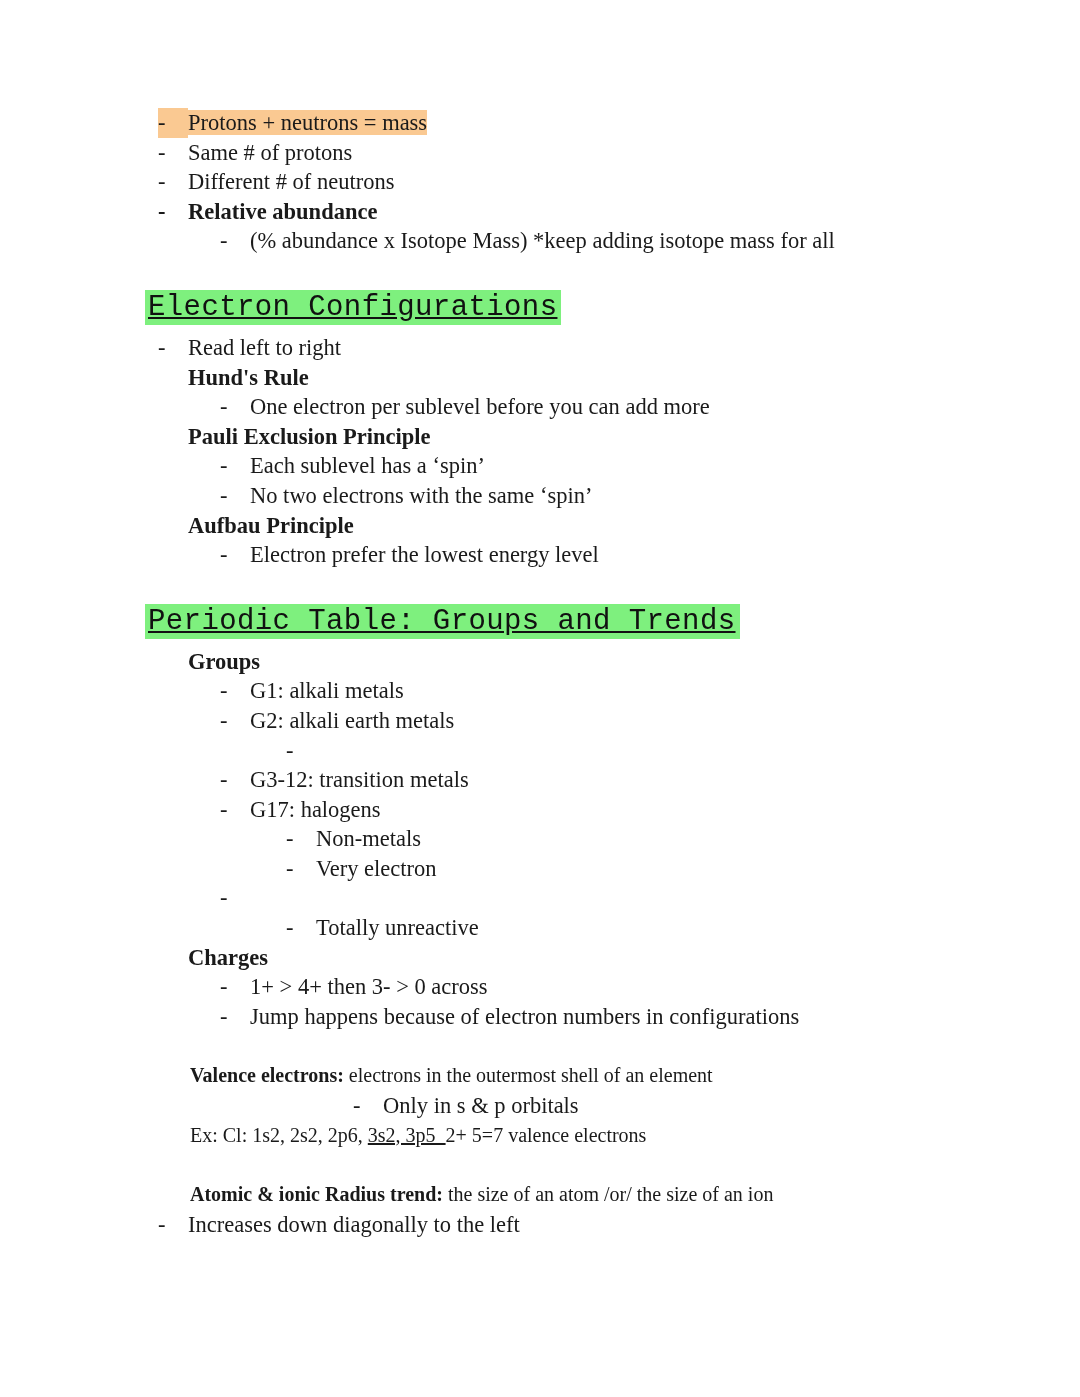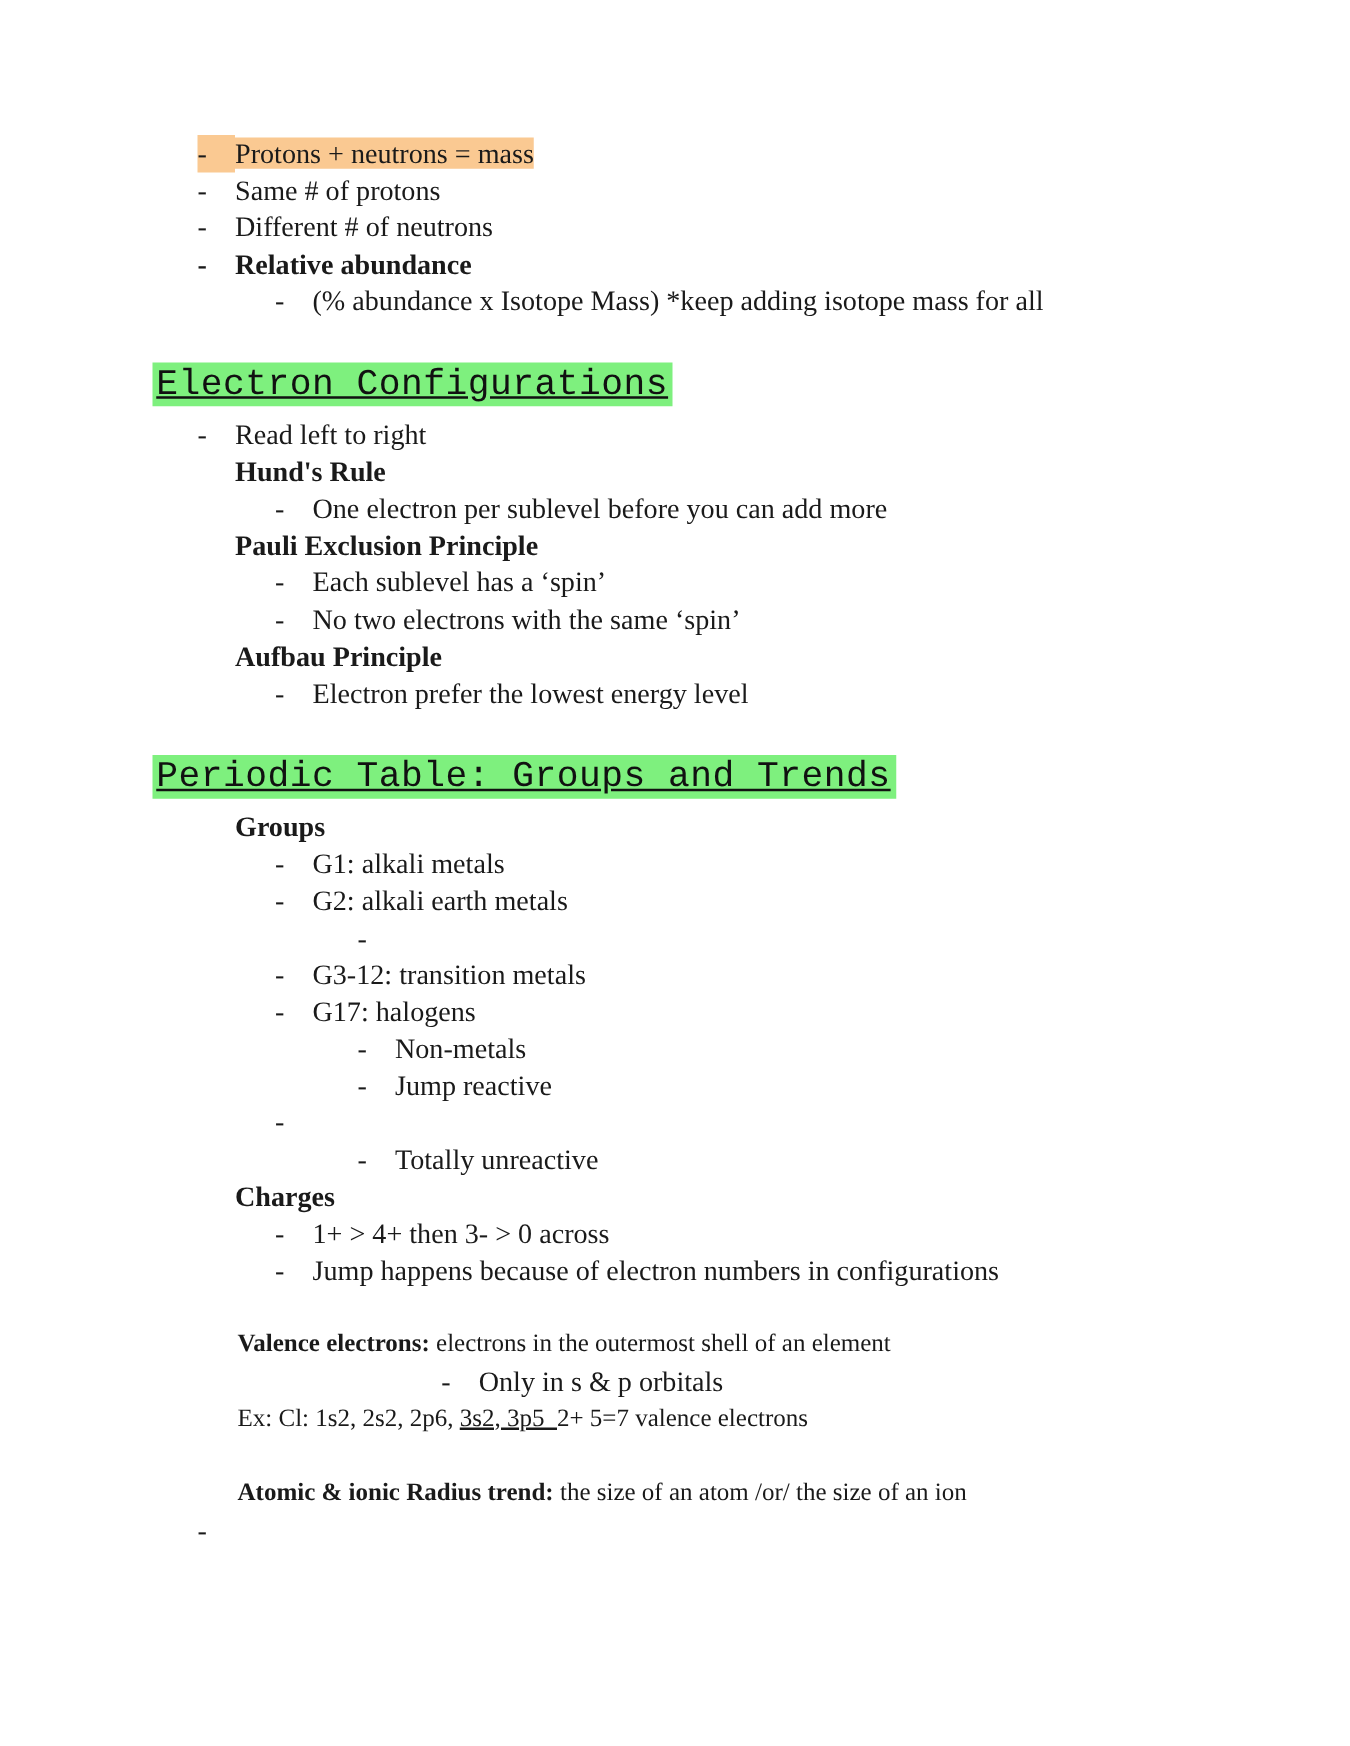--- a/index.html
+++ b/index.html
@@ -57,20 +57,21 @@
   .heading {
     font-family: "Liberation Mono", "DejaVu Sans Mono", monospace;
     font-size: 29px;
     line-height: 34px;
     letter-spacing: 0.4px;
     color: #111111;
     display: inline-block;
     padding: 1px 4px 0 3px;
     text-decoration: underline;
     text-underline-offset: 2px;
+    margin-left: 23px;
   }
   .heading-wrap { padding-left: 122px; }
 
   .sp-8  { height: 8px; }
   .sp-30 { height: 30px; }
   .sp-34 { height: 34px; }
 </style>
 </head>
 <body>
 
@@ -192,21 +193,21 @@
         <span class="txt">G17: halogens</span>
       </div>
 
       <div class="row lvl3">
         <span class="dash">-</span>
         <span class="txt">Non-metals</span>
       </div>
 
       <div class="row lvl3">
         <span class="dash">-</span>
-        <span class="txt">Jump reactive</span>
+        <span class="txt">Very electron</span>
       </div>
 
       <div class="row lvl2">
         <span class="dash">-</span>
       </div>
 
       <div class="row lvl3">
         <span class="dash">-</span>
         <span class="txt">Totally unreactive</span>
       </div>
@@ -246,17 +247,18 @@
 
     <div class="sp-30"></div>
 
     <div>
       <div class="noDash">
         <span class="b">Atomic &amp; ionic Radius trend:</span><span> the size of an atom /or/ the size of an ion</span>
       </div>
 
       <div class="row lvl1">
         <span class="dash">-</span>
+        <span class="txt">Increases down diagonally to the left</span>
       </div>
     </div>
 
   </div>
 </div>
 
 </body></html>

